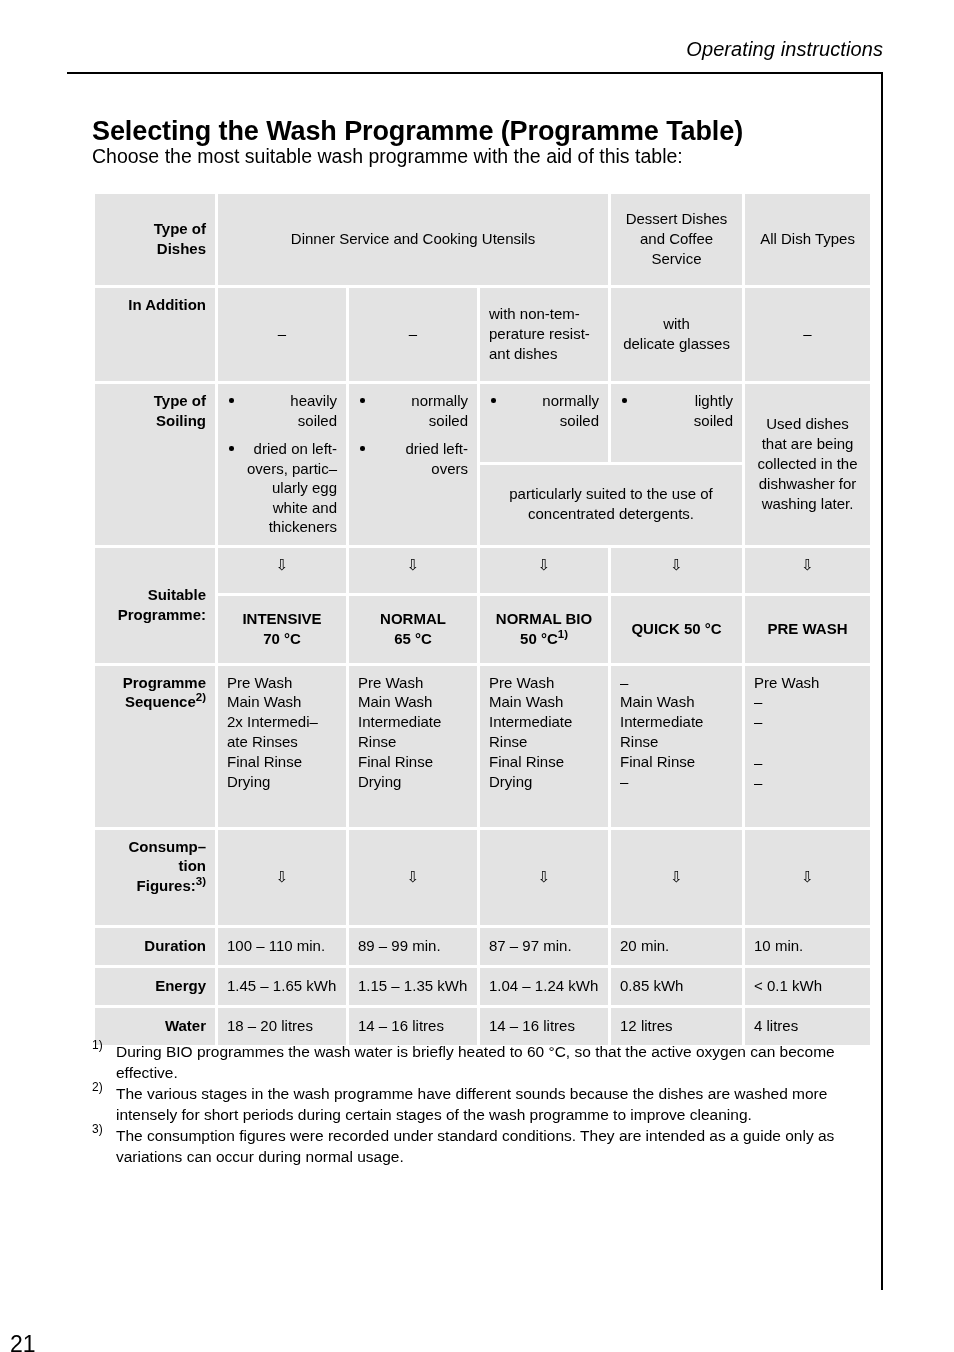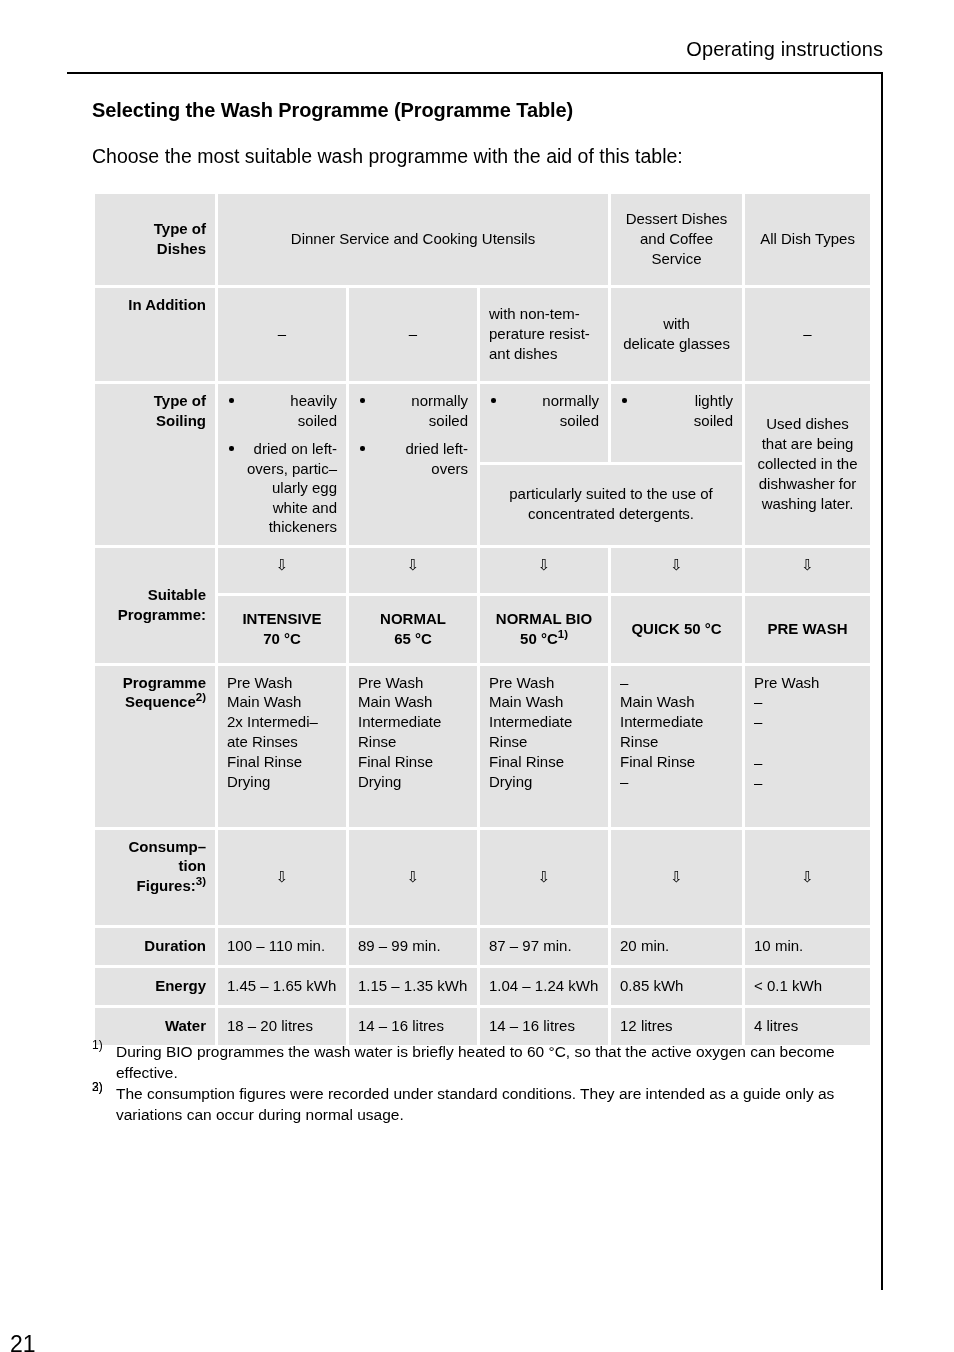--- a/index.html
+++ b/index.html
@@ -7,31 +7,31 @@
     width:954px;height:1352px;
     font-family:"Liberation Sans","DejaVu Sans",sans-serif;
     color:#000;
     -webkit-font-smoothing:antialiased;
   }
   .page{position:relative;width:954px;height:1352px;box-sizing:border-box;}
 
   
   .runhead{
     position:absolute;left:0;top:38px;width:883px;
-    text-align:right;font-size:20px;letter-spacing:.1px;
+    text-align:right;font-size:20px;letter-spacing:.1px;font-style:italic;
   }
 
   
   .rule-top{position:absolute;left:67px;top:72px;width:816px;height:2px;background:#000;}
   .rule-right{position:absolute;left:881px;top:72px;width:2px;height:1218px;background:#000;}
 
   
   .title{
-    position:absolute;left:92px;top:86px;width:790px;
-    font-size:20px;font-weight:bold;letter-spacing:-.1px;
+    position:absolute;left:92px;top:98px;width:790px;
+    font-size:27px;font-weight:bold;letter-spacing:-.1px;
   }
   .subtitle{
     position:absolute;left:92px;top:145px;width:770px;
     font-size:19.5px;
   }
 
   
   .tbl{
     position:absolute;left:92px;top:191px;
     width:768px;
@@ -260,20 +260,21 @@
     </tbody>
   </table>
 
   <div class="notes">
     <div class="note">
       <span class="mark">1)</span>
       <span>During BIO programmes the wash water is briefly heated to 60 °C, so that the active oxygen can become effective.</span>
     </div>
     <div class="note">
       <span class="mark">2)</span>
+      <span>The various stages in the wash programme have different sounds because the dishes are washed more intensely for short periods during certain stages of the wash programme to improve cleaning.</span>
     </div>
     <div class="note">
       <span class="mark">3)</span>
       <span>The consumption figures were recorded under standard conditions. They are intended as a guide only as variations can occur during normal usage.</span>
     </div>
   </div>
 
   <div class="pageno">21</div>
 
 </div>

